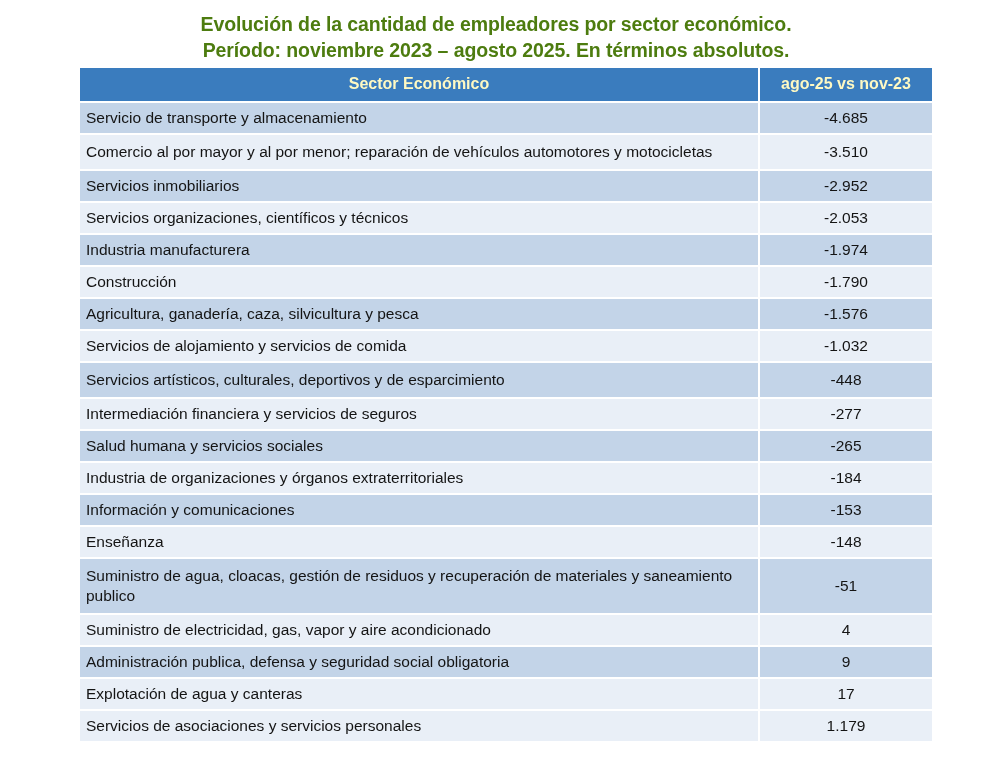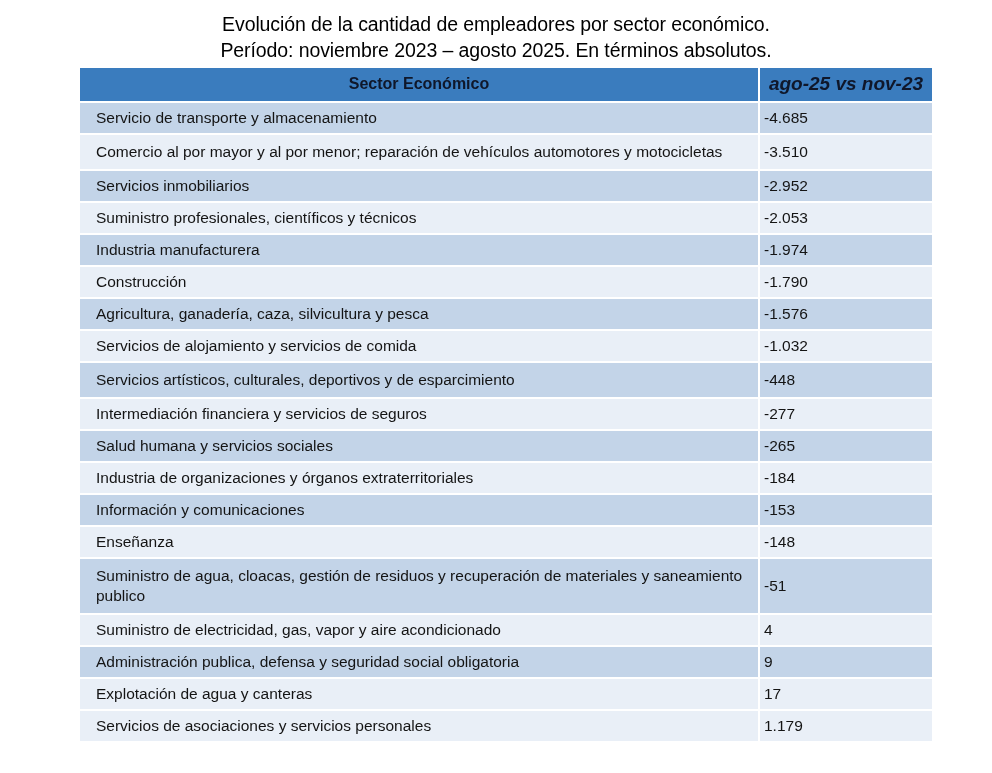--- a/index.html
+++ b/index.html
@@ -24,22 +24,22 @@
   
   .title-block {
     position: absolute;
     left: 0;
     top: 11px;
     width: 992px;
     text-align: center;
   }
   .title-line {
     display: block;
-    color: #000000;
-    font-weight: normal;
+    color: #4d7c0f;
+    font-weight: bold;
     font-size: 19.5px;
     line-height: 26px;
     letter-spacing: -0.1px;
     white-space: nowrap;
   }
 
   
   .table-wrap {
     position: absolute;
     left: 80px;
@@ -51,51 +51,51 @@
     border-collapse: separate;
     border-spacing: 0;
     table-layout: fixed;
   }
   table.grid col.c-sector { width: 680px; }
   table.grid col.c-value  { width: 172px; }
 
   
   thead th {
     background: #3a7cbe;
-    color: #0f172a;
+    color: #fef9c3;
     font-weight: bold;
     font-size: 16px;
     line-height: 20px;
     text-align: center;
     padding: 6px 4px 7px 4px;
     border-bottom: 2px solid #ffffff;
     vertical-align: middle;
   }
   thead th.th-sector {
     border-right: 2px solid #ffffff;
   }
   thead th.th-value {
-    font-size: 19px;
-    font-style: italic;
+    font-size: 16px;
   }
 
   
   tbody td {
     font-size: 15.5px;
     line-height: 20px;
     color: #141414;
-    padding: 5px 8px 5px 16px;
+    padding: 5px 8px 5px 6px;
     vertical-align: middle;
     border-bottom: 2px solid #ffffff;
   }
   tbody td.sector {
     text-align: left;
     border-right: 2px solid #ffffff;
   }
   tbody td.value {
+    text-align: center;
     padding-left: 4px;
     padding-right: 4px;
   }
 
   tbody tr.band-a td { background: #c3d4e8; }
   tbody tr.band-b td { background: #e9eff7; }
 
   tbody tr.tall td {
     padding-top: 7px;
     padding-bottom: 7px;
@@ -130,21 +130,21 @@
           </tr>
           <tr class="band-b tall">
             <td class="sector">Comercio al por mayor y al por menor; reparación de vehículos automotores y motocicletas</td>
             <td class="value">-3.510</td>
           </tr>
           <tr class="band-a">
             <td class="sector">Servicios inmobiliarios</td>
             <td class="value">-2.952</td>
           </tr>
           <tr class="band-b">
-            <td class="sector">Suministro profesionales, científicos y técnicos</td>
+            <td class="sector">Servicios organizaciones, científicos y técnicos</td>
             <td class="value">-2.053</td>
           </tr>
           <tr class="band-a">
             <td class="sector">Industria manufacturera</td>
             <td class="value">-1.974</td>
           </tr>
           <tr class="band-b">
             <td class="sector">Construcción</td>
             <td class="value">-1.790</td>
           </tr>

